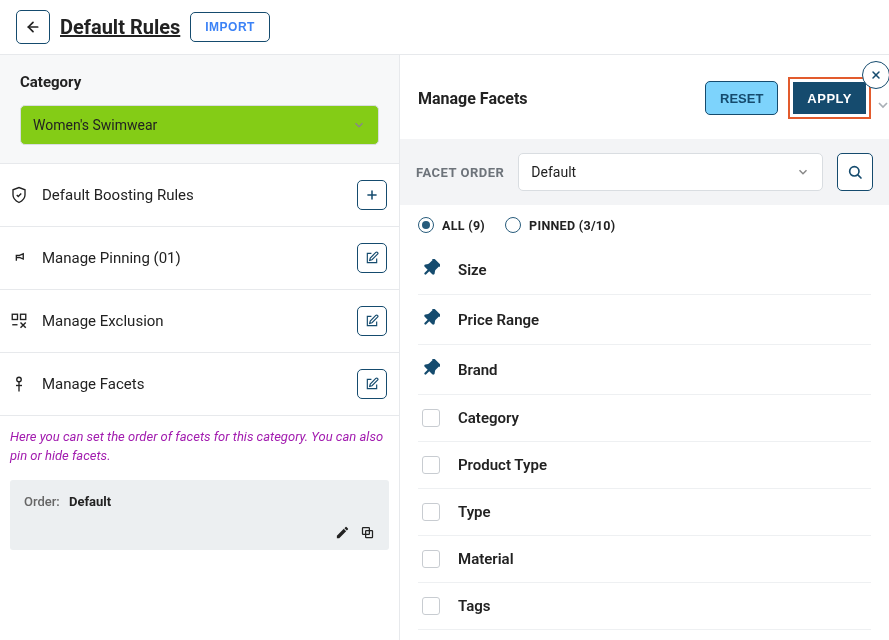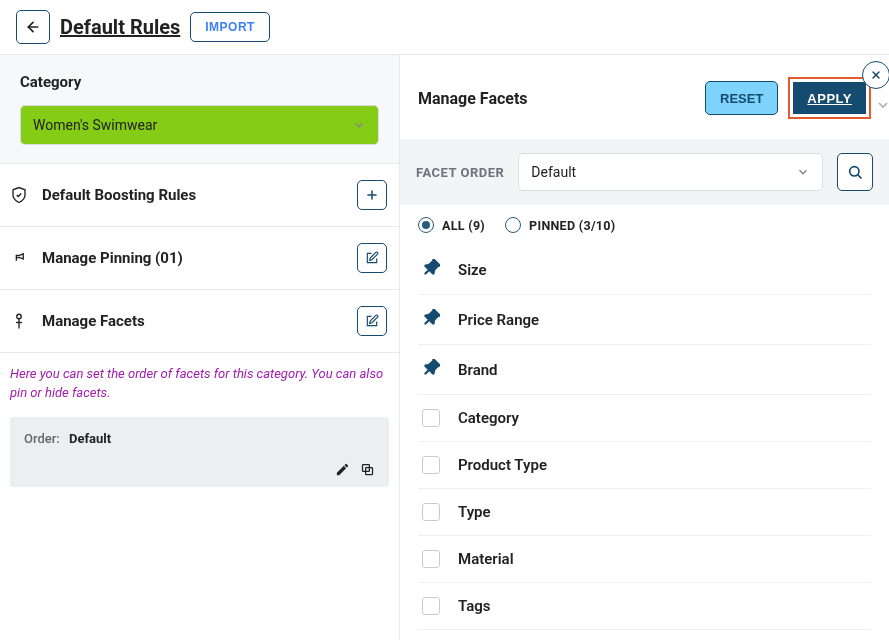--- a/index.html
+++ b/index.html
@@ -10,35 +10,35 @@
   .title { font-size:20px; font-weight:700;text-decoration:underline; }
   .import-btn { height:30px; border:1.5px solid #154b6e; color:#3b82f6; font-weight:700; font-size:12px; letter-spacing:0.5px; padding: 0 14px; border-radius:5px; background:#fff; cursor:pointer; }
   .main { display:flex; flex:1; border-top:1px solid #e7e9ec; overflow:hidden; }
   .left { width: 400px; border-right:1px solid #e7e9ec; display:flex; flex-direction:column; }
   .cat-block { background:#f7f8f9; padding:18px 20px 18px 20px; border-bottom:1px solid #e7e9ec; }
   .cat-label { font-weight:700; font-size:15px; margin-bottom:14px; }
   .select { background:#84cc16; border:1px solid #d9dde1; border-radius:5px; height:40px; display:flex; align-items:center; justify-content:space-between; padding: 0 12px; cursor:pointer; }
   .chev { color:#888; }
   .row { display:flex; align-items:center; justify-content:space-between; padding: 16px 12px 16px 10px; border-bottom:1px solid #e7e9ec; }
   .row-left { display:flex; align-items:center; gap:14px; }
-  .row-label { font-weight:700; font-size:15px; }
+  .row-label { font-weight:400; font-size:15px; }
   .sq-btn { width:30px; height:30px; border:1.5px solid #154b6e; border-radius:5px; background:#fff; display:flex; align-items:center; justify-content:center; cursor:pointer; }
   .help { font-style:italic; color:#a21caf; padding: 12px 10px 14px 10px; font-size:13px; line-height:1.45; }
   .order-card { background:#eceff1; margin: 0 10px; padding: 14px 14px 10px 14px; border-radius:3px; min-height:70px; position:relative; }
   .order-line { font-size:13px; }
   .order-line b { font-weight:500; color:#666; margin-right:6px;}
   .order-val { font-weight:700; }
   .order-icons { position:absolute; right:14px; bottom:10px; display:flex; gap:10px; }
   .right { flex:1; position:relative; display:flex; flex-direction:column; overflow:hidden; }
   .r-header { display:flex; align-items:center; justify-content:space-between; padding: 22px 18px 20px 18px; }
   .r-title { font-weight:700; font-size:16px; }
   .r-actions { display:flex; align-items:center; gap:10px; }
   .reset-btn { height:34px; border:1.5px solid #154b6e; color:#154b6e; font-weight:700; font-size:13px; padding:0 14px; background:#7dd3fc; border-radius:5px; cursor:pointer; }
   .apply-wrap { border:2px solid #e25b2d; padding:3px; }
-  .apply-btn { background:#154b6e; color:#fff; font-weight:700; font-size:13px; height:32px; padding:0 14px; border:none; cursor:pointer; letter-spacing:0.5px;text-decoration:underline; }
+  .apply-btn { background:#154b6e; color:#fff; font-weight:700; font-size:13px; height:32px; padding:0 14px; border:none; cursor:pointer; letter-spacing:0.5px; }
   .close-circle { position:absolute; top:6px; right:-1px; width:28px; height:28px; border:1.5px solid #154b6e; border-radius:50%; background:#fff; display:flex; align-items:center; justify-content:center; font-weight:700; color:#154b6e; cursor:pointer; z-index:5; }
   .facet-order { background:#f3f4f6; padding: 14px 16px; display:flex; align-items:center; gap:14px; }
   .fo-label { font-weight:700; font-size:13px; color:#6d737a; letter-spacing:0.5px; }
   .fo-select { flex:1; background:#fff; border:1px solid #d9dde1; border-radius:5px; height:38px; display:flex; align-items:center; justify-content:space-between; padding:0 12px; cursor:pointer; }
   .search-btn { width:36px; height:38px; border:1.5px solid #154b6e; border-radius:5px; background:#fff; display:flex; align-items:center; justify-content:center; cursor:pointer; }
   .filters { display:flex; align-items:center; gap:20px; padding: 12px 18px; }
   .radio { width:16px; height:16px; border:1.5px solid #285c7c; border-radius:50%; display:inline-flex; align-items:center; justify-content:center; }
   .radio.sel::after { content:""; width:8px; height:8px; background:#285c7c; border-radius:50%; }
   .radio-wrap { display:flex; align-items:center; gap:8px; cursor:pointer; }
   .radio-label { font-weight:700; font-size:12.5px; letter-spacing:0.3px; }
@@ -101,20 +101,38 @@
           <span class="row-label">Manage Pinning (01)</span>
         </div>
         <div class="sq-btn">
           <svg width="14" height="14" viewBox="0 0 24 24" fill="none" stroke="#154b6e" stroke-width="2">
               <path d="M11 4H4v16h16v-7"></path>
               <path d="M18.5 2.5a2.1 2.1 0 013 3L12 15l-4 1 1-4 9.5-9.5z"></path>
             </svg>
         </div>
       </div>
 
+      <div class="row">
+        <div class="row-left">
+          <svg width="18" height="18" viewBox="0 0 24 24" fill="none" stroke="#222" stroke-width="1.8">
+              <rect x="3" y="3" width="7" height="7"></rect>
+              <rect x="14" y="3" width="7" height="7"></rect>
+              <line x1="3" y1="17" x2="10" y2="17"></line>
+              <line x1="14" y1="14" x2="21" y2="21"></line>
+              <line x1="21" y1="14" x2="14" y2="21"></line>
+            </svg>
+          <span class="row-label">Manage Exclusion</span>
+        </div>
+        <div class="sq-btn">
+          <svg width="14" height="14" viewBox="0 0 24 24" fill="none" stroke="#154b6e" stroke-width="2">
+              <path d="M11 4H4v16h16v-7"></path>
+              <path d="M18.5 2.5a2.1 2.1 0 013 3L12 15l-4 1 1-4 9.5-9.5z"></path>
+            </svg>
+        </div>
+      </div>
 
       <div class="row">
         <div class="row-left">
           <svg width="18" height="18" viewBox="0 0 24 24" fill="none" stroke="#222" stroke-width="1.8">
               <circle cx="12" cy="6" r="3"></circle>
               <line x1="12" y1="9" x2="12" y2="22"></line>
               <line x1="8" y1="14" x2="16" y2="14"></line>
             </svg>
           <span class="row-label">Manage Facets</span>
         </div>

